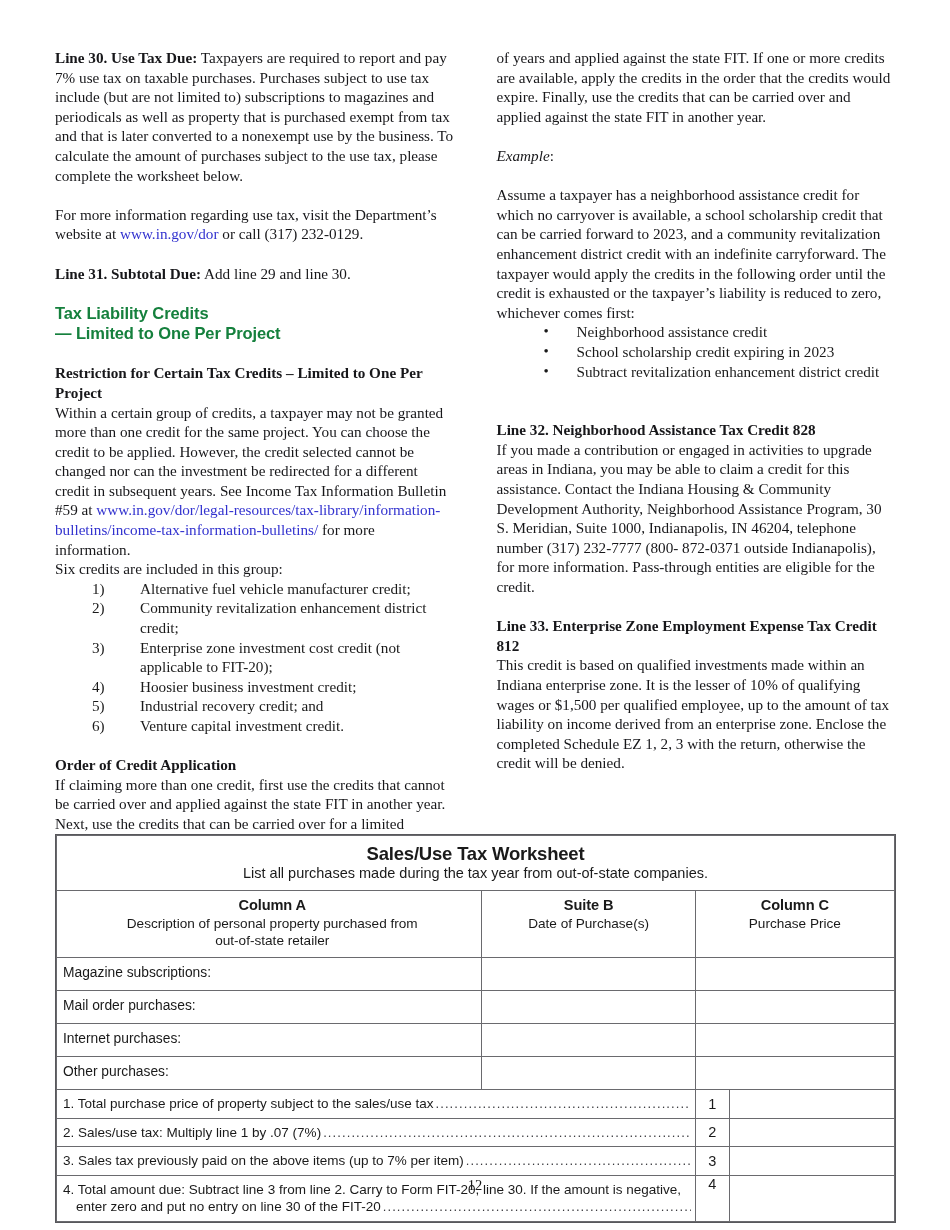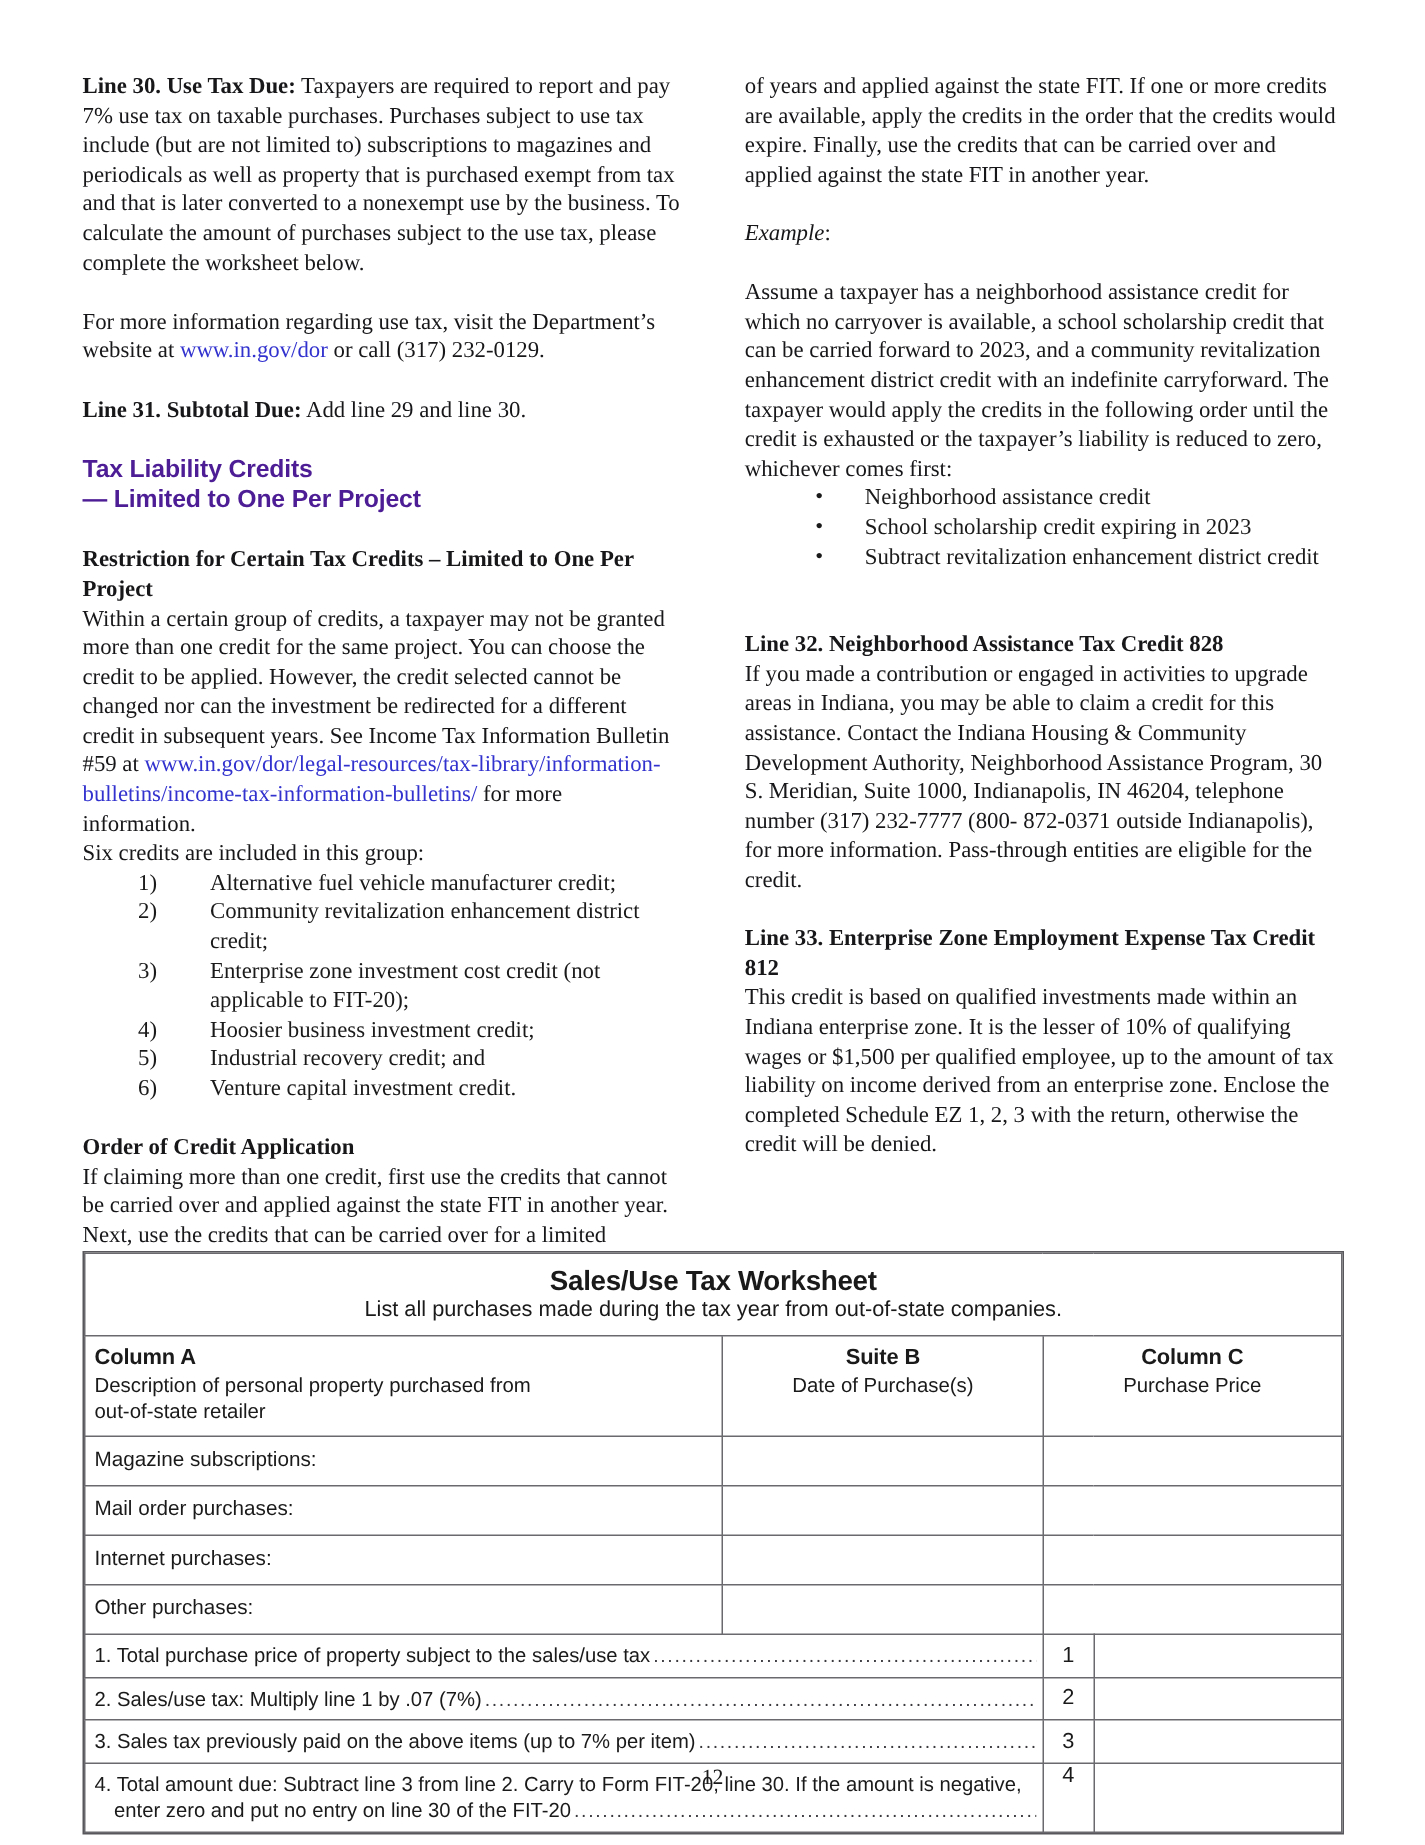--- a/index.html
+++ b/index.html
@@ -49,21 +49,21 @@
     text-decoration: none;
     word-break: break-word;
   }
 
   h2.sans-head {
     font-family: "Liberation Sans", sans-serif;
     font-weight: bold;
     font-size: 16.5px;
     line-height: 20.5px;
     margin: 0;
-    color: #4c1d95;
+    color: #15803d;
     letter-spacing: -0.1px;
   }
 
   .sub-head {
     font-family: "Liberation Serif", serif;
     font-weight: bold;
     font-size: 15.2px;
     line-height: 19.6px;
   }
 
@@ -139,20 +139,21 @@
     letter-spacing: -0.2px;
   }
   .ws-subtitle {
     font-family: "Liberation Sans", sans-serif;
     font-size: 14.5px;
     line-height: 19px;
     font-weight: normal;
   }
   .colhead-a {
     padding: 5px 0 8px 6px !important;
+    text-align: center;
   }
   .colhead-ctr {
     text-align: center;
     padding: 5px 4px 8px 4px !important;
   }
   .colname {
     font-family: "Liberation Sans", sans-serif;
     font-weight: bold;
     font-size: 14.6px;
     line-height: 19px;

